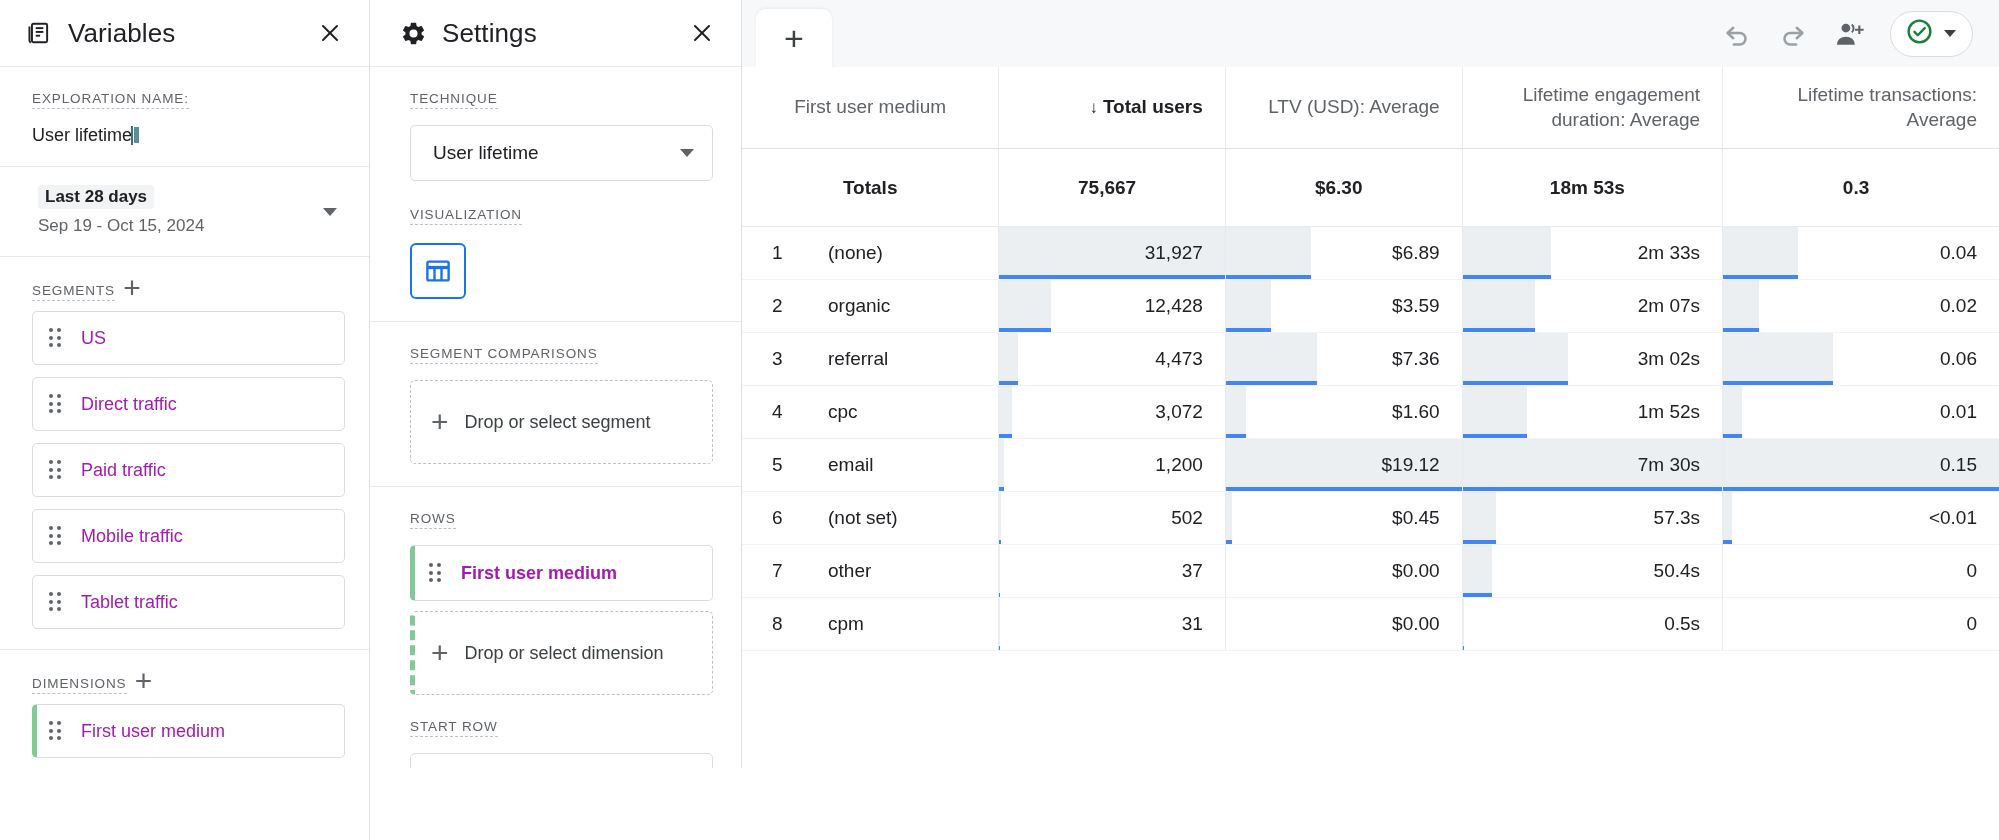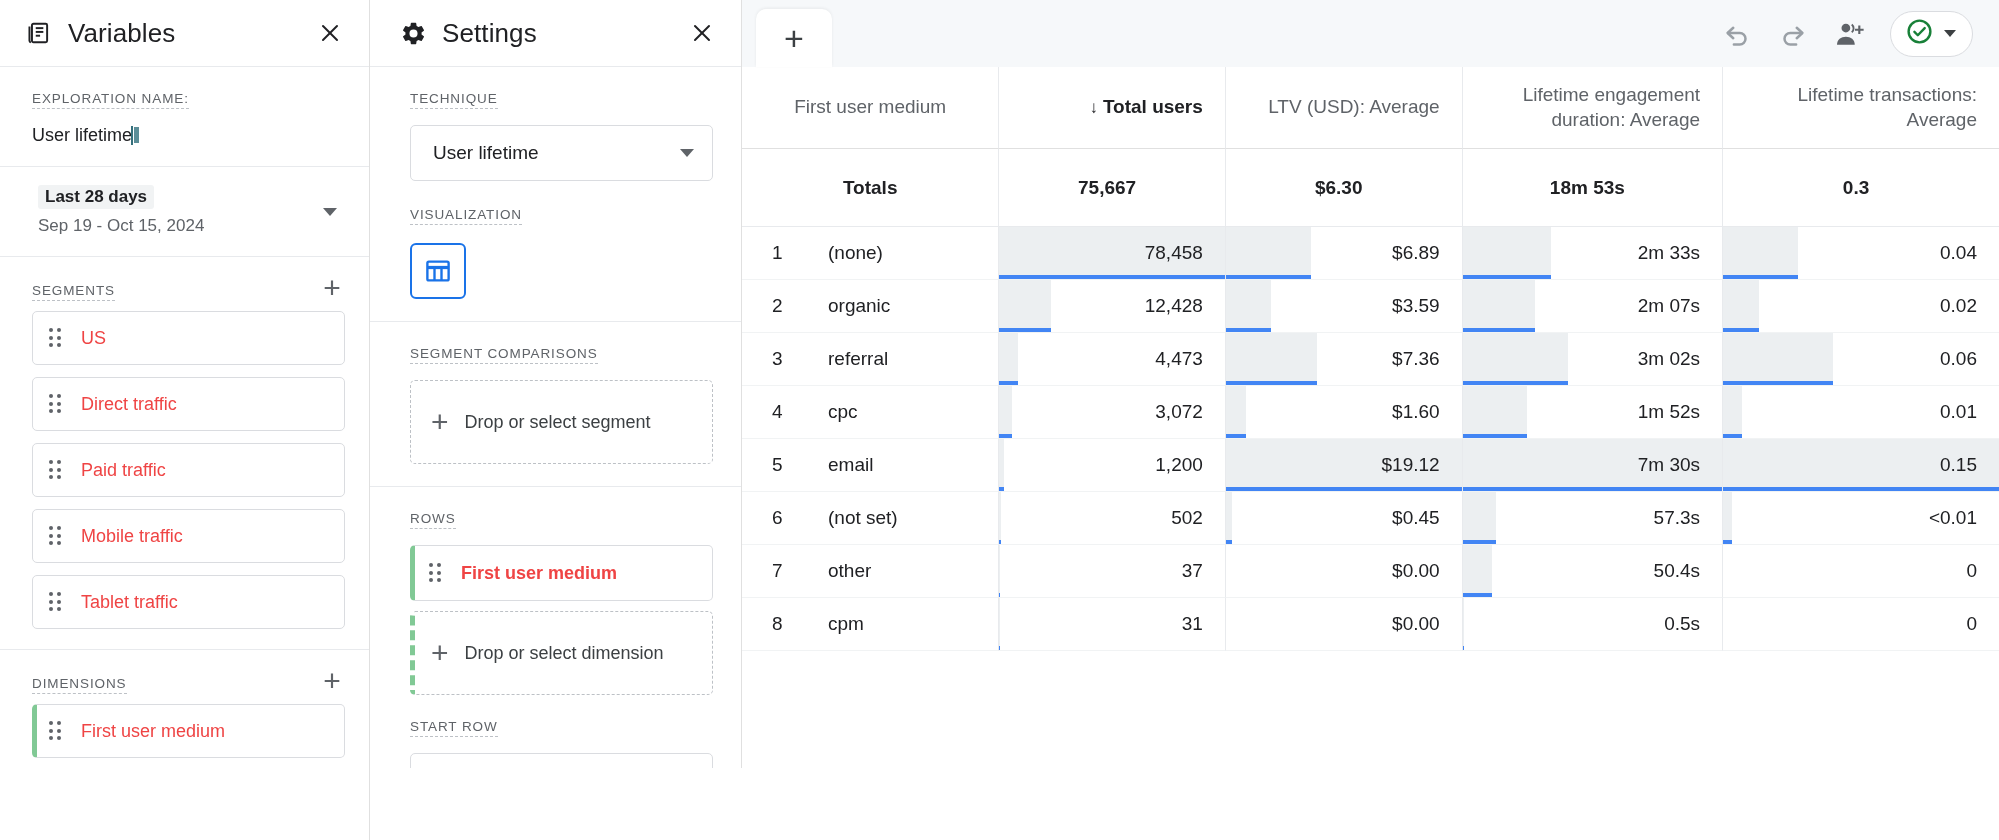--- a/index.html
+++ b/index.html
@@ -58,41 +58,41 @@
     display: inline-block; font-size: 17px; font-weight: bold; color: #202124;
     background: #f1f3f4; padding: 2px 7px; border-radius: 3px; margin-left: 6px;
   }
   .daterange .sub { font-size: 17px; color: #5f6368; margin-top: 7px; margin-left: 6px; }
   .daterange .dd-arrow {
     position: absolute; right: 32px; top: 50%; transform: translateY(-50%);
     width: 0; height: 0; border-left: 7px solid transparent; border-right: 7px solid transparent;
     border-top: 8px solid #5f6368;
   }
 
-  .sec-head { display: flex; align-items: center; justify-content: space-between; }
+  .sec-head { display: flex; align-items: center; }
   .plus-btn {
     width: 34px; height: 34px; display: flex; align-items: center; justify-content: center;
     color: #5f6368; font-size: 30px; font-weight: 300; line-height: 1; cursor: pointer;
     user-select: none; margin-right: -4px; margin-top: -8px;
   }
 
   .chip-list { display: flex; flex-direction: column; gap: 12px; margin-top: 6px; }
   .chip-item {
     display: flex; align-items: center; height: 54px;
     border: 1px solid #dadce0; border-radius: 5px; background: #fff;
     padding-left: 16px; cursor: pointer;
   }
   .chip-item.dim-accent { border-left: 5px solid #81c995; padding-left: 12px; }
   .grip {
     width: 16px; height: 20px; flex: 0 0 16px; margin-right: 16px;
     display: grid; grid-template-columns: repeat(2, 5px); grid-template-rows: repeat(3, 5px);
     gap: 2.5px; align-content: center;
   }
   .grip i { width: 4px; height: 4px; background: #5f6368; border-radius: 50%; display: block; }
-  .chip-label { font-size: 18px; color: #ef4444; white-space: nowrap; }
+  .chip-label { font-size: 18px; color: #a21caf; white-space: nowrap; }
 
   
   .panel-settings {
     width: 372px; flex: 0 0 372px; height: 768px;
     background: #fff; border-right: 1px solid #e0e0e0;
     display: flex; flex-direction: column; overflow: hidden;
   }
   .s-block { padding: 22px 28px 22px 40px; }
   .s-block.bordered { border-bottom: 1px solid #e8eaed; }
   .select-box {
@@ -521,21 +521,21 @@
               <td>
                 <div class="dim-cell">
                   <span class="idx">1</span>
                   <span class="nm">(none)</span>
                 </div>
               </td>
               <td>
                 <div class="cell">
                   <span class="bar-bg" style="width:100%"></span>
                   <span class="bar-line" style="width:100%"></span>
-                  <span class="val">78,458</span>
+                  <span class="val">31,927</span>
                 </div>
               </td>
               <td>
                 <div class="cell">
                   <span class="bar-bg" style="width:36%"></span>
                   <span class="bar-line" style="width:36%"></span>
                   <span class="val">$6.89</span>
                 </div>
               </td>
               <td>

